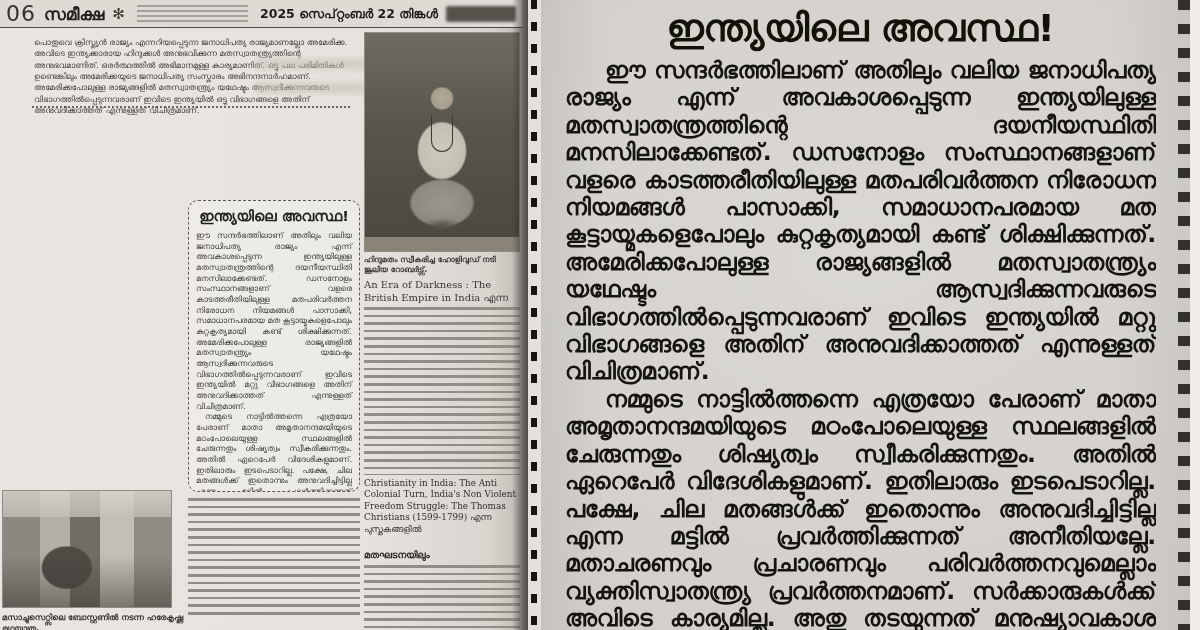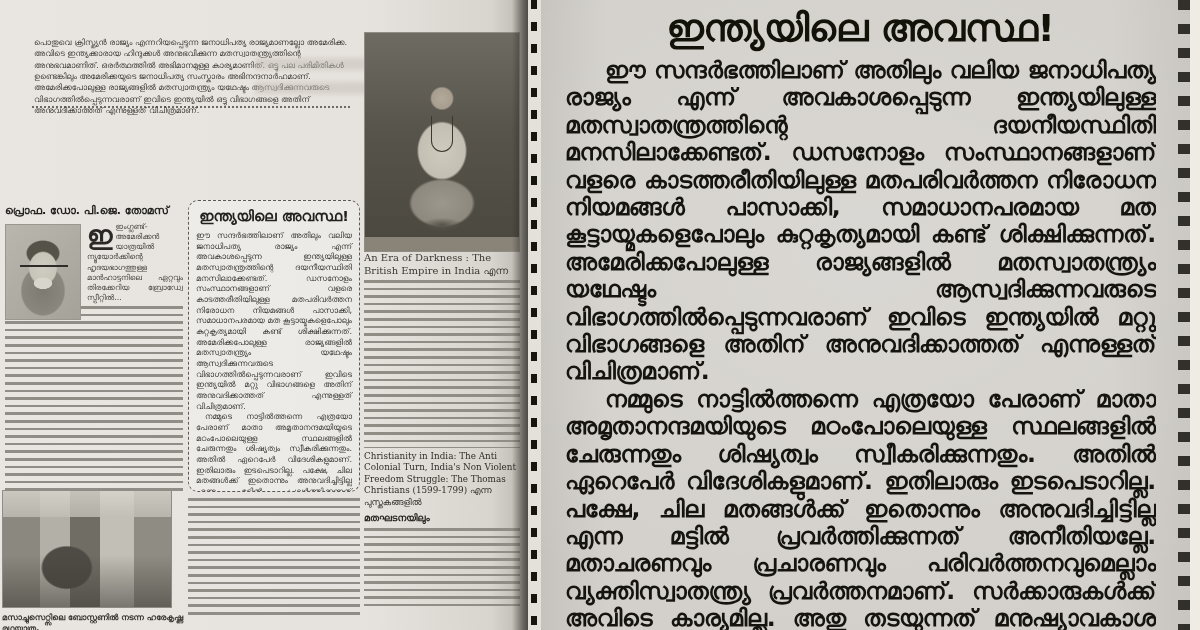--- a/index.html
+++ b/index.html
@@ -77,21 +77,21 @@
       radial-gradient(ellipse 34px 40px at 50% 54%, #cfcabe 0%, #c4bfb3 68%, rgba(0,0,0,0) 74%),
       radial-gradient(circle 12px at 50% 30%, #b3a99a 0%, #a89e8f 85%, rgba(0,0,0,0) 100%),
       linear-gradient(180deg,#6e6b62 0%,#57544c 45%,#4a473f 100%); }
   .meditation-photo .mala { position:absolute; left:50%; top:38%; width:22px; height:36px; margin-left:-11px;
     border:1.6px solid #3c372f; border-top:none; border-radius:0 0 12px 12px; }
   .meditation-photo .ledge { position:absolute; left:0; bottom:0; width:100%; height:14px; background:#8a8378; }
   .med-caption { font-size:7.8px; font-weight:700; color:#35332e; margin:3px 0 4px; }
   .col3 .book-line { font-family:"DejaVu Serif", serif; font-size:10px; color:#3b3934; line-height:1.25; }
   .col3-bars1 { margin-top:3px; height:168px; }
   .book-ref { font-family:"DejaVu Serif", serif; font-size:8.8px; color:#2f2d29; line-height:1.3; margin-top:3px; }
-  .subhead3 { font-size:9.5px; font-weight:800; color:#26241f; margin-top:4px; }
+  .subhead3 { font-size:9.5px; font-weight:800; color:#26241f; margin-top:14px; }
   .col3-bars2 { margin-top:4px; height:78px; }
 
   
   .gap-shadow { position:absolute; left:512px; top:0; width:32px; height:630px;
     background:linear-gradient(90deg, rgba(0,0,0,0) 0%, rgba(40,38,34,.55) 35%, #3a3731 60%, #6d6a63 100%); }
   .stitch-left { position:absolute; left:528px; top:0; width:13px; height:630px; background:#e4e1db; }
   .stitch-left:before { content:""; position:absolute; left:3px; top:0; width:6px; height:100%;
     background:repeating-linear-gradient(180deg,#17150f 0 9px, rgba(0,0,0,0) 9px 22px); }
   .stitch-right { position:absolute; left:1178px; top:0; width:12px; height:630px;
     background:repeating-linear-gradient(180deg,#17150f 0 10px, rgba(0,0,0,0) 10px 24px); opacity:.85; }
@@ -106,57 +106,57 @@
   .rp-title { font-size:38px; font-weight:800; text-align:center; letter-spacing:-.5px; color:#131209; }
   .rp-body { margin-top:6px; height:574px; overflow:hidden; }
   .rp-body p { font-size:23.5px; font-weight:700; line-height:27.4px; text-align:justify; color:#16140e;
     text-indent:40px; letter-spacing:-.3px; word-break:break-word; }
 </style>
 </head>
 <body>
 
 <div class="left-page">
 
+  <div class="lp-header">
+    <span class="page-num">06</span>
+    <span class="masthead">സമീക്ഷ</span>
+    <span class="masthead-logo">✻</span>
+    <span class="agate"></span>
+    <span class="lp-date">2025 സെപ്റ്റംബർ 22 തിങ്കൾ</span>
+    <span class="partial-head-bar"></span>
+  </div>
 
   <div class="intro-box">
     <p>പൊതുവെ ക്രിസ്ത്യൻ രാജ്യം എന്നറിയപ്പെടുന്ന ജനാധിപത്യ രാജ്യമാണല്ലോ അമേരിക്ക. അവിടെ ഇന്ത്യക്കാരായ ഹിന്ദുക്കൾ അനുഭവിക്കുന്ന മതസ്വാതന്ത്ര്യത്തിന്റെ അനുഭവമാണിത്. ഒരർത്ഥത്തിൽ അഭിമാനമുള്ള കാര്യമാണിത്. ഒട്ടു പല പരിമിതികൾ ഉണ്ടെങ്കിലും അമേരിക്കയുടെ ജനാധിപത്യ സംസ്കാരം അഭിനന്ദനാർഹമാണ്. അമേരിക്കപോലുള്ള രാജ്യങ്ങളിൽ മതസ്വാതന്ത്ര്യം യഥേഷ്ടം ആസ്വദിക്കുന്നവരുടെ വിഭാഗത്തിൽപ്പെടുന്നവരാണ് ഇവിടെ ഇന്ത്യയിൽ ഒട്ടു വിഭാഗങ്ങളെ അതിന് അനുവദിക്കാത്തത് എന്നുള്ളത് വിചിത്രമാണ്.</p>
   </div>
 
   <div class="ghost"></div>
 
 
-  <div class="col1">
-    <div class="byline">പ്രൊഫ. ഡോ. പി.ജെ. തോമസ്</div>
-    <div class="author-photo">
-      <div class="glasses"></div>
-    </div>
-    <span class="drop-cap">ഇ</span>
-    <p class="lede">ഇംഗ്ലണ്ട്-അമേരിക്കൻ യാത്രയിൽ ന്യൂയോർക്കിന്റെ ഹൃദയഭാഗത്തുള്ള മാൻഹാട്ടനിലെ ഏറ്റവും തിരക്കേറിയ ബ്രോഡ്വേ സ്ട്രീറ്റിൽ...</p>
-    <div class="bars col1-bars"></div>
-  </div>
 
   <div class="street-photo">
     <div class="sky"></div>
   </div>
   <div class="street-caption">മസാച്ചുസെറ്റ്സിലെ ബോസ്റ്റണിൽ നടന്ന ഹരേകൃഷ്ണ രഥയാത്ര.</div>
 
   <div class="col2">
     <div class="inset-box">
       <div class="inset-title">ഇന്ത്യയിലെ അവസ്ഥ!</div>
       <p>ഈ സന്ദർഭത്തിലാണ് അതിലും വലിയ ജനാധിപത്യ രാജ്യം എന്ന് അവകാശപ്പെടുന്ന ഇന്ത്യയിലുള്ള മതസ്വാതന്ത്രത്തിന്റെ ദയനീയസ്ഥിതി മനസിലാക്കേണ്ടത്. ഡസനോളം സംസ്ഥാനങ്ങളാണ് വളരെ കാടത്തരീതിയിലുള്ള മതപരിവർത്തന നിരോധന നിയമങ്ങൾ പാസാക്കി, സമാധാനപരമായ മത കൂട്ടായ്മകളെപോലും കുറ്റകൃത്യമായി കണ്ട് ശിക്ഷിക്കുന്നത്. അമേരിക്കപോലുള്ള രാജ്യങ്ങളിൽ മതസ്വാതന്ത്ര്യം യഥേഷ്ടം ആസ്വദിക്കുന്നവരുടെ വിഭാഗത്തിൽപ്പെടുന്നവരാണ് ഇവിടെ ഇന്ത്യയിൽ മറ്റു വിഭാഗങ്ങളെ അതിന് അനുവദിക്കാത്തത് എന്നുള്ളത് വിചിത്രമാണ്.</p>
       <p>നമ്മുടെ നാട്ടിൽത്തന്നെ എത്രയോ പേരാണ് മാതാ അമൃതാനന്ദമയിയുടെ മഠംപോലെയുള്ള സ്ഥലങ്ങളിൽ ചേരുന്നതും ശിഷ്യത്വം സ്വീകരിക്കുന്നതും. അതിൽ ഏറെപേർ വിദേശികളുമാണ്. ഇതിലാരും ഇടപെടാറില്ല. പക്ഷേ, ചില മതങ്ങൾക്ക് ഇതൊന്നും അനുവദിച്ചിട്ടില്ല എന്ന മട്ടിൽ പ്രവർത്തിക്കുന്നത് അനീതിയല്ലേ. മതാചരണവും പ്രചാരണവും പരിവർത്തനവുമെല്ലാം വ്യക്തിസ്വാതന്ത്ര്യ പ്രവർത്തനമാണ്. സർക്കാരുകൾക്ക് അവിടെ കാര്യമില്ല. അതു തടയുന്നത് മനുഷ്യാവകാശ ലംഘനം കൂടിയാണ്. ഇനി പരാതികളുണ്ടെങ്കിൽ, ഇപ്പോൾതന്നെ നാട്ടിൽ നിലനിൽക്കുന്ന നിയമങ്ങൾ മതിയാകുന്നതാണ്.</p>
     </div>
     <div class="bars col2-bars"></div>
   </div>
 
   <div class="col3">
     <div class="meditation-photo">
       <div class="mala"></div>
       <div class="ledge"></div>
     </div>
+    <div class="med-caption">ഹിന്ദുമതം സ്വീകരിച്ച ഹോളിവുഡ് നടി ജൂലിയ റോബർട്സ്.</div>
     <div class="book-line">An Era of Darkness : The British Empire in India എന്ന</div>
     <div class="bars col3-bars1"></div>
     <div class="book-ref">Christianity in India: The Anti Colonial Turn, India's Non Violent Freedom Struggle: The Thomas Christians (1599-1799) എന്ന പുസ്തകങ്ങളിൽ</div>
     <div class="subhead3">മതഘടനയിലും</div>
     <div class="bars col3-bars2"></div>
   </div>
 
 </div>
 
 <div class="gap-shadow"></div>

